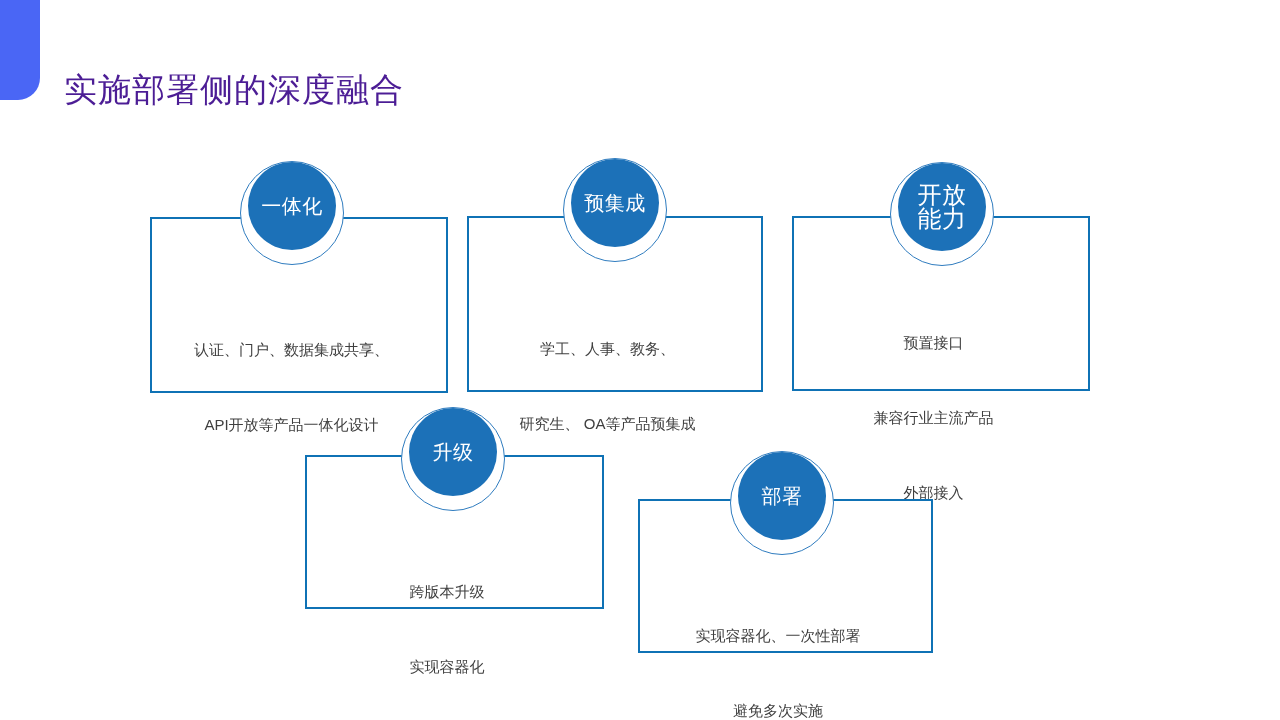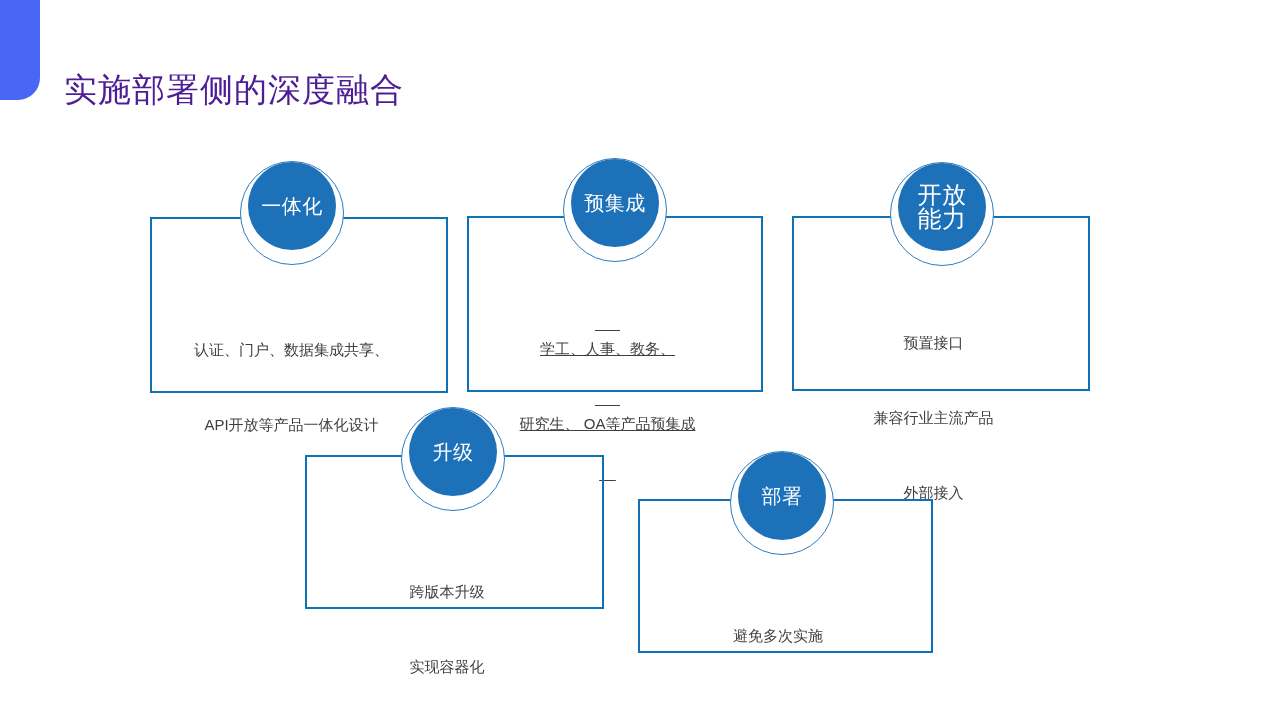--- a/index.html
+++ b/index.html
@@ -105,21 +105,21 @@
 
   .badge-label.two-line { font-size: 24px; line-height: 24px; }
 
   
   #card-integration { left: 150px; top: 217px; width: 298px; height: 176px; }
   #card-integration .badge { left: 90px; top: -56px; }
   #card-integration .card-body { top: 70px; }
 
   #card-preintegration { left: 467px; top: 216px; width: 296px; height: 176px; }
   #card-preintegration .badge { left: 96px; top: -58px; }
-  #card-preintegration .card-body { top: 70px; text-decoration: underline; }
+  #card-preintegration .card-body { top: 70px; }
 
   #card-openness { left: 792px; top: 216px; width: 298px; height: 175px; }
   #card-openness .badge { left: 98px; top: -54px; }
   #card-openness .card-body { top: 64px; }
 
   
   #card-upgrade { left: 305px; top: 455px; width: 299px; height: 154px; }
   #card-upgrade .badge { left: 96px; top: -48px; }
   #card-upgrade .card-body { top: 74px; }
 
@@ -191,17 +191,18 @@
   </div>
 
   <div class="card" id="card-deployment">
     <div class="card-box"></div>
     <div class="badge">
       <div class="badge-disc">
         <span class="badge-label">部署</span>
       </div>
     </div>
     <div class="card-body">
+      <span class="line">实现容器化、一次性部署</span>
       <span class="line">避免多次实施</span>
     </div>
   </div>
 
 </div>
 
 </body></html>

